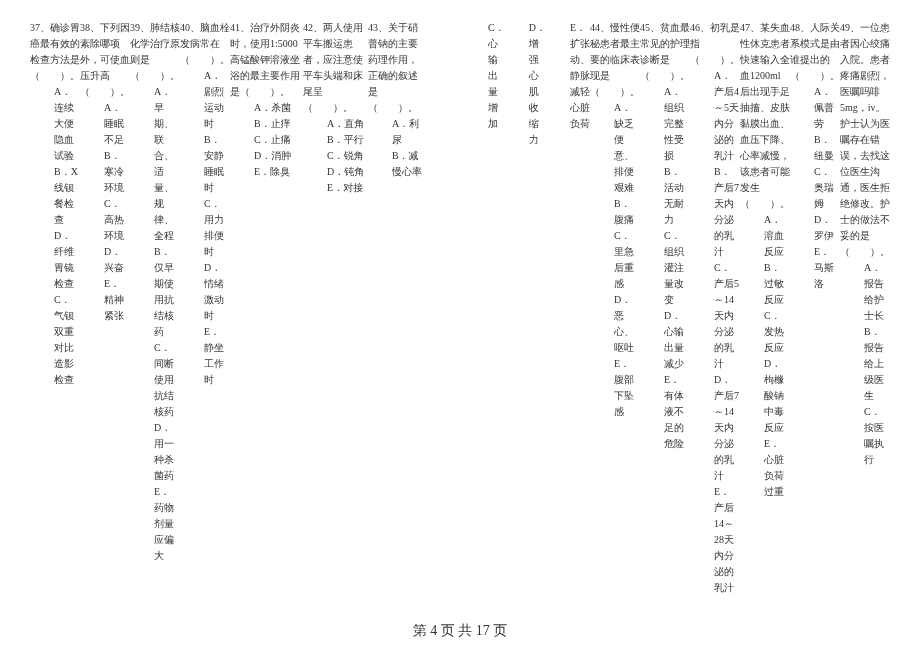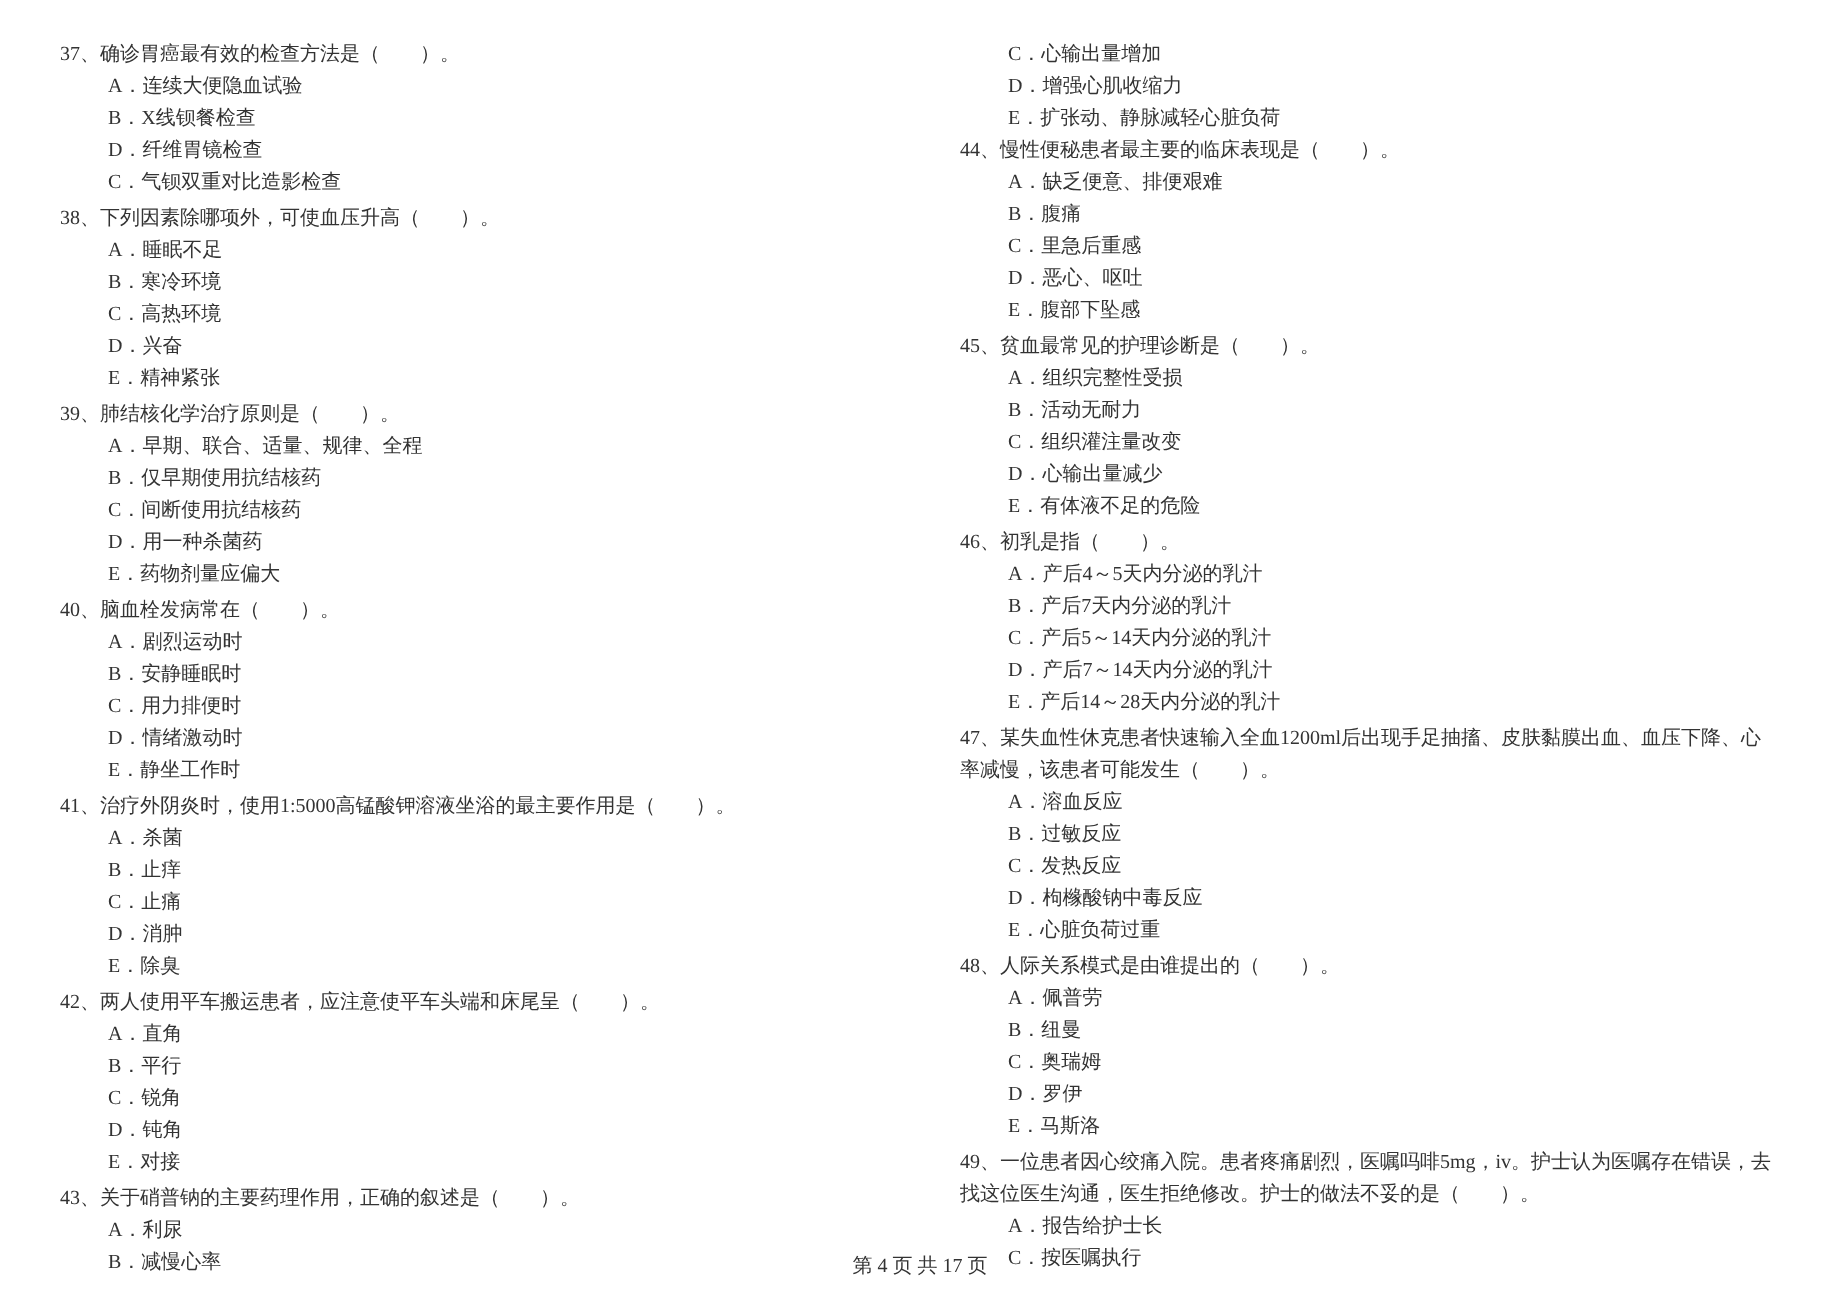--- a/index.html
+++ b/index.html
@@ -18,40 +18,40 @@
       padding: 20px 30px 30px 30px;
     }
     .page-content {
       display: flex;
       gap: 40px;
       height: 590px;
     }
     .column {
       flex: 1;
       display: flex;
-      flex-direction: column;
+      flex-direction: row;
     }
     .question {
       margin-bottom: 2px;
     }
     .question-text {
       line-height: 1.6;
       text-indent: 0;
     }
     .option {
       line-height: 1.6;
       padding-left: 24px;
     }
     .page-footer {
       position: absolute;
       bottom: 10px;
       left: 0;
       right: 0;
       text-align: center;
-      font-size: 10px;
+      font-size: 14px;
       color: #333;
     }
   </style>
 </head>
 <body>
 
 <div class="page-content">
   <div class="column" id="left-col">
       <div class="question">
         <div class="question-text">37、确诊胃癌最有效的检查方法是（　　）。</div>
@@ -146,18 +146,19 @@
         <div class="question-text">48、人际关系模式是由谁提出的（　　）。</div>
         <div class="option">A．佩普劳</div>
         <div class="option">B．纽曼</div>
         <div class="option">C．奥瑞姆</div>
         <div class="option">D．罗伊</div>
         <div class="option">E．马斯洛</div>
       </div>
       <div class="question">
         <div class="question-text">49、一位患者因心绞痛入院。患者疼痛剧烈，医嘱吗啡5mg，iv。护士认为医嘱存在错误，去找这位医生沟通，医生拒绝修改。护士的做法不妥的是（　　）。</div>
         <div class="option">A．报告给护士长</div>
+        <div class="option">B．报告给上级医生</div>
         <div class="option">C．按医嘱执行</div>
       </div>
     </div>
 </div>
 
 <div class="page-footer">第 4 页 共 17 页</div>
 
 </body></html>

